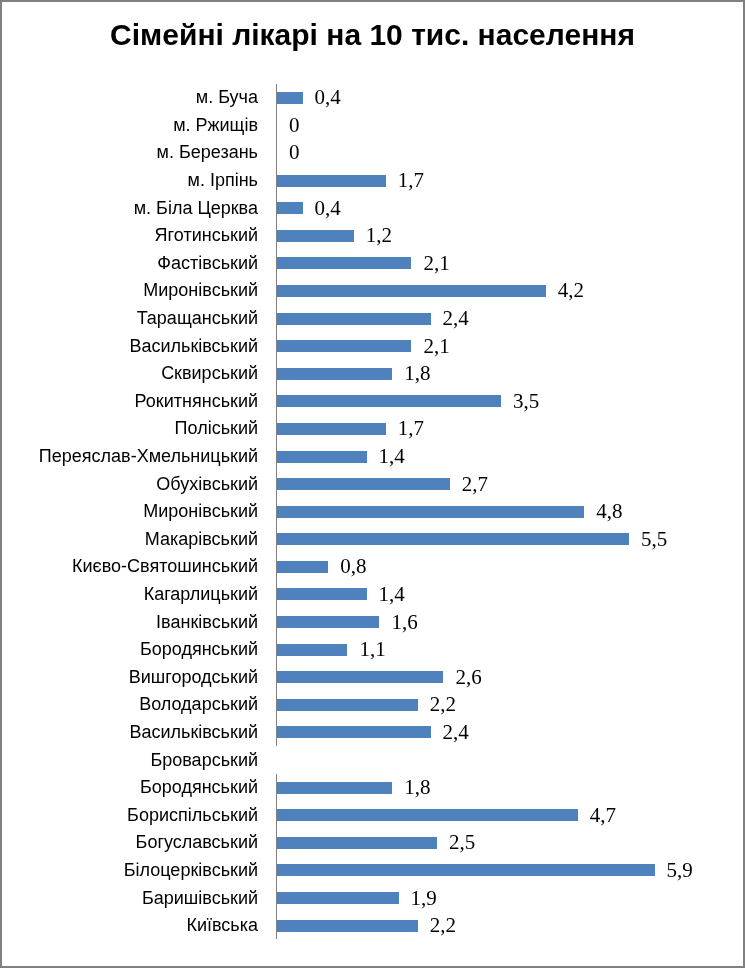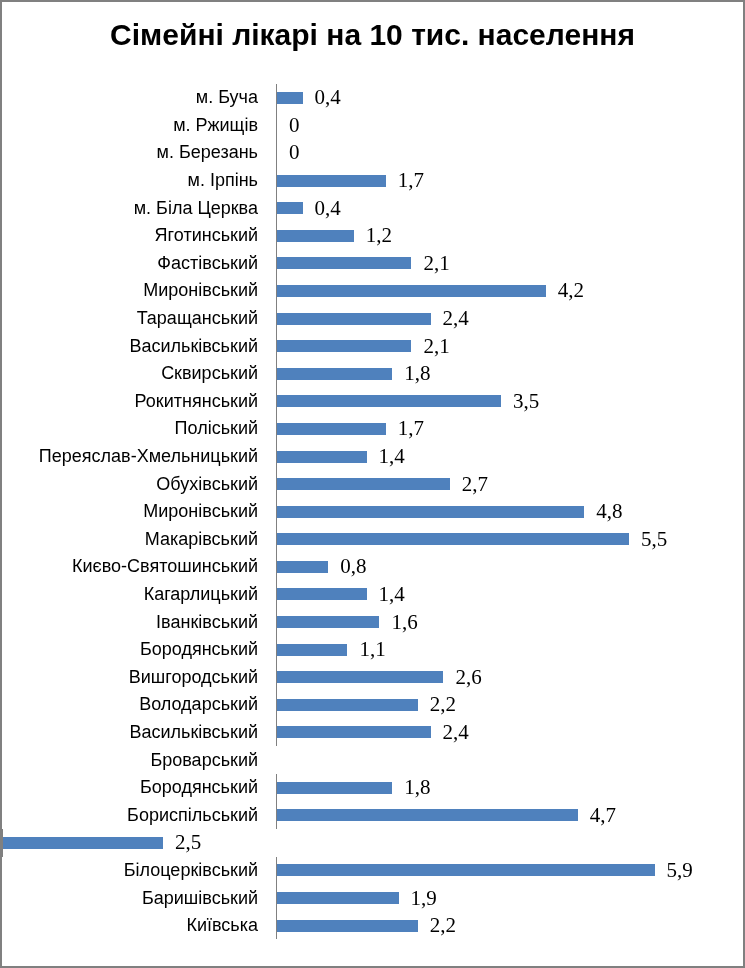--- a/index.html
+++ b/index.html
@@ -278,20 +278,21 @@
 
   <div class="row">
     <div class="cat">Бориспільський</div>
     <div class="barcell">
       <div class="bar" style="width: 300.8px;"></div>
       <div class="val">4,7</div>
     </div>
   </div>
 
   <div class="row">
+    <div class="cat">Богуславський</div>
     <div class="barcell">
       <div class="bar" style="width: 160px;"></div>
       <div class="val">2,5</div>
     </div>
   </div>
 
   <div class="row">
     <div class="cat">Білоцерківський</div>
     <div class="barcell">
       <div class="bar" style="width: 377.6px;"></div>

